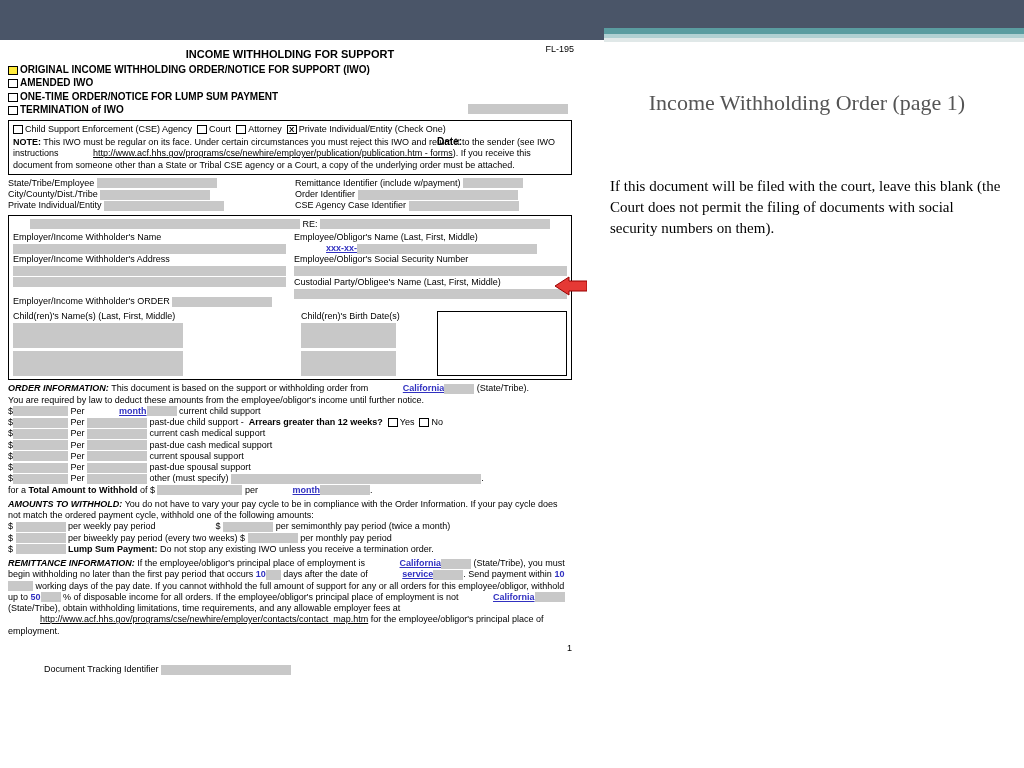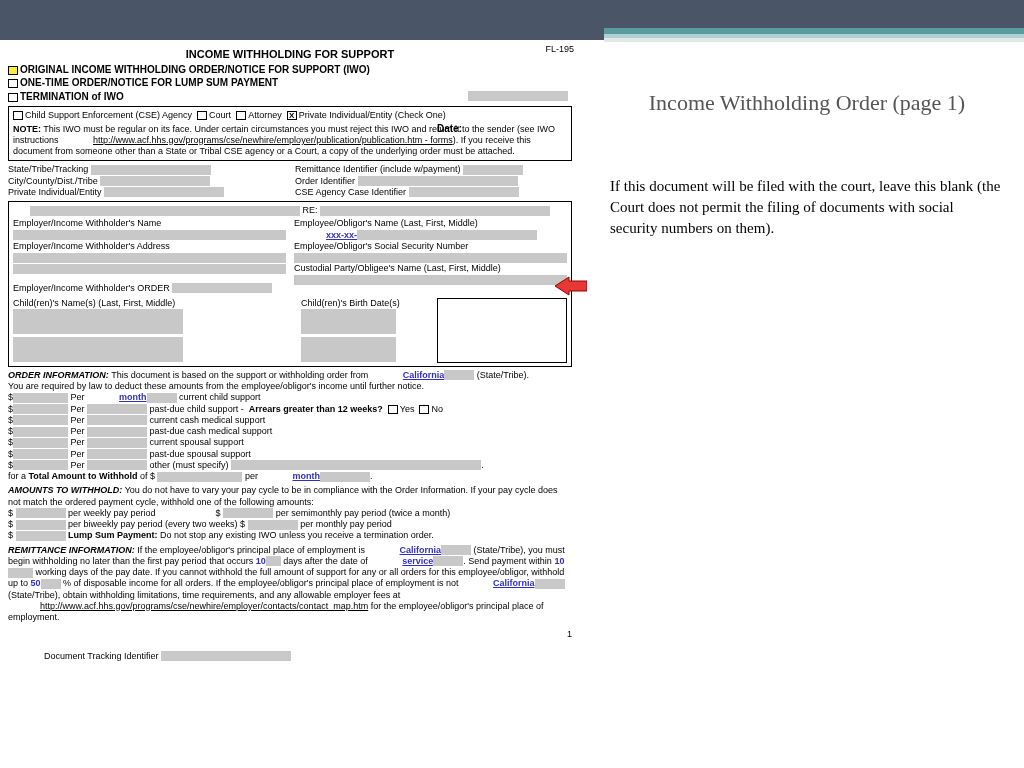--- a/index.html
+++ b/index.html
@@ -35,41 +35,42 @@
 
 <div class="fl-code">FL-195</div>
 
 <div class="page-wrap">
 <div class="form-col">
 
   <div class="form-hdr">INCOME WITHHOLDING FOR SUPPORT</div>
 
   <div style="margin-top:2px;">
     <div class="opt-row"><span class="cb yellow"></span><span>ORIGINAL INCOME WITHHOLDING ORDER/NOTICE FOR SUPPORT (IWO)</span></div>
+    <div class="opt-row"><span class="cb"></span><span>AMENDED IWO</span></div>
     <div class="opt-row"><span class="cb"></span><span>ONE-TIME ORDER/NOTICE FOR LUMP SUM PAYMENT</span></div>
     <div class="opt-row" style="position:relative;"><span class="cb"></span><span>TERMINATION of IWO</span>
       <span style="position:absolute; right:110px;margin-top:32px;">Date:</span>
       <span class="gf" style="width:100px; position:absolute; right:4px;"></span>
     </div>
   </div>
 
   <div class="box">
     <span class="cb"></span><span>Child Support Enforcement (CSE) Agency</span>
     &nbsp;<span class="cb"></span><span>Court</span>
     &nbsp;<span class="cb"></span><span>Attorney</span>
     &nbsp;<span class="cb checked"></span><span>Private Individual/Entity  (Check One)</span>
     <div style="margin-top:2px;">
       <b>NOTE:</b>
       <span>This IWO must be regular on its face. Under certain circumstances you must reject this IWO and return it to the sender (see IWO instructions </span><span class="u">http://www.acf.hhs.gov/programs/cse/newhire/employer/publication/publication.htm - forms</span><span>). If you receive this document from someone other than a State or Tribal CSE agency or a Court, a copy of the underlying order must be attached.</span>
     </div>
   </div>
 
   <div class="sec" style="display:flex; gap:10px;">
     <div style="flex:1;">
-      <div><span>State/Tribe/Tracking</span> <span class="gf" style="width:120px;"></span></div>
+      <div><span>State/Tribe/Employee</span> <span class="gf" style="width:120px;"></span></div>
       <div><span>City/County/Dist./Tribe</span> <span class="gf" style="width:110px;"></span></div>
       <div><span>Private Individual/Entity</span> <span class="gf" style="width:120px;"></span></div>
     </div>
     <div style="flex:1;">
       <div><span>Remittance Identifier (include w/payment)</span> <span class="gf" style="width:60px;"></span></div>
       <div><span>Order Identifier</span> <span class="gf" style="width:160px;"></span></div>
       <div><span>CSE Agency Case Identifier</span> <span class="gf" style="width:110px;"></span></div>
     </div>
   </div>
 

